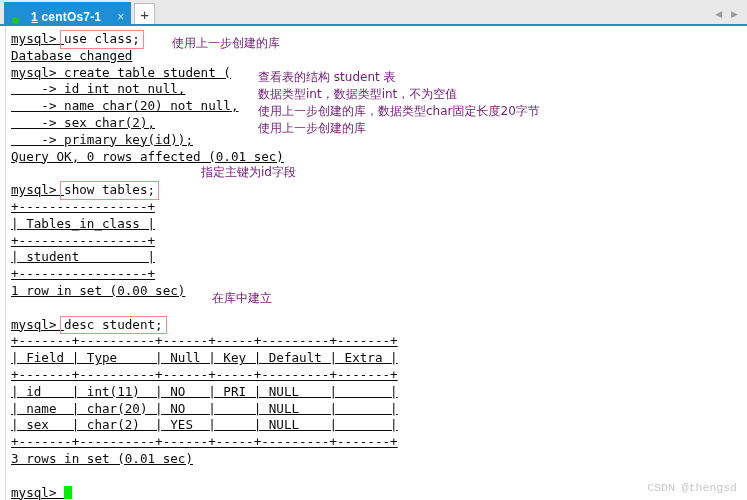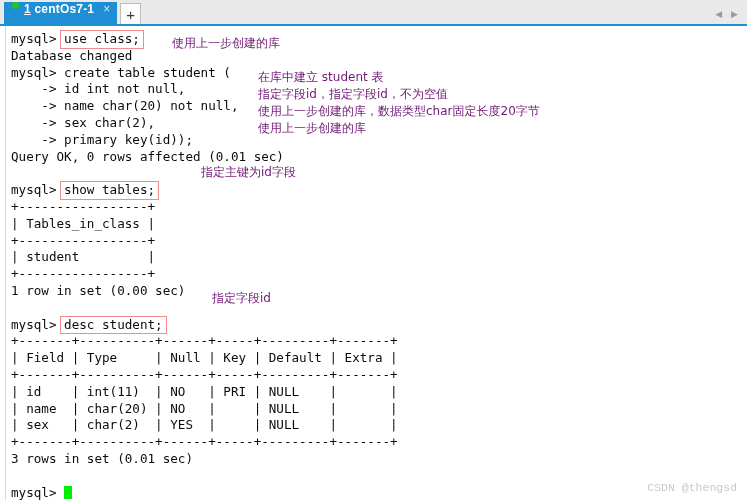--- a/index.html
+++ b/index.html
@@ -27,22 +27,22 @@
     display: flex;
     align-items: flex-end;
   }
   .tab {
     height: 22px;
     margin-left: 4px;
     padding: 0 7px 0 8px;
     background: #1e8fd5;
     color: #ffffff;
     display: flex;
-    align-items: flex-start;
-    gap: 5px;
+    align-items: flex-end;
+    gap: 12px;
     font-size: 12px;
     font-weight: bold;
     box-sizing: border-box;
     cursor: default;
   }
   .tab-dot {
     width: 7px;
     height: 7px;
     border-radius: 50%;
     background: #23c423;
@@ -105,20 +105,21 @@
   .screen {
     position: absolute;
     left: 11px;
     top: 5px;
     right: 0;
     font-family: "DejaVu Sans Mono", "Liberation Mono", monospace;
     font-size: 12.6px;
     line-height: 16.8px;
     color: #0b0b0b;
     white-space: pre;
+    text-decoration: underline;
   }
   .line { position: relative; height: 16.8px; }
 
   
   .boxed {
     position: relative;
     display: inline-block;
     padding: 0 3px;
     margin: 0 -3px;
     box-shadow: 0 0 0 1px #f28b8b;
@@ -169,22 +170,22 @@
     <span>▶</span>
   </div>
 </div>
 
 <div class="terminal">
   <div class="gutter"></div>
   <div class="screen" id="screen"><div class="line"><span>mysql&gt; </span><span class="boxed">use class;</span></div><div class="line">Database changed</div><div class="line"><span>mysql&gt; </span><span>create table student (</span></div><div class="line">    -&gt; id int not null,</div><div class="line">    -&gt; name char(20) not null,</div><div class="line">    -&gt; sex char(2),</div><div class="line">    -&gt; primary key(id));</div><div class="line">Query OK, 0 rows affected (0.01 sec)</div><div class="line"></div><div class="line"><span>mysql&gt; </span><span class="boxed">show tables;</span></div><div class="line">+-----------------+</div><div class="line">| Tables_in_class |</div><div class="line">+-----------------+</div><div class="line">| student         |</div><div class="line">+-----------------+</div><div class="line">1 row in set (0.00 sec)</div><div class="line"></div><div class="line"><span>mysql&gt; </span><span class="boxed">desc student;</span></div><div class="line">+-------+----------+------+-----+---------+-------+</div><div class="line">| Field | Type     | Null | Key | Default | Extra |</div><div class="line">+-------+----------+------+-----+---------+-------+</div><div class="line">| id    | int(11)  | NO   | PRI | NULL    |       |</div><div class="line">| name  | char(20) | NO   |     | NULL    |       |</div><div class="line">| sex   | char(2)  | YES  |     | NULL    |       |</div><div class="line">+-------+----------+------+-----+---------+-------+</div><div class="line">3 rows in set (0.01 sec)</div><div class="line"></div><div class="line"><span>mysql&gt; </span><span class="cursor"></span></div></div>
 
   <div id="annotations">
       <div class="note" style="left: 172px; top: 10px;">使用上一步创建的库</div>
-      <div class="note" style="left: 258px; top: 44px;">在库中建立 student 表</div>
-      <div class="note" style="left: 258px; top: 61px;">指定字段id，指定字段id，不为空值</div>
+      <div class="note" style="left: 258px; top: 44px;">查看表的结构 student 表</div>
+      <div class="note" style="left: 258px; top: 61px;">数据类型int，数据类型int，不为空值</div>
       <div class="note" style="left: 258px; top: 78px;">使用上一步创建的库，数据类型char固定长度20字节</div>
       <div class="note" style="left: 258px; top: 95px;">使用上一步创建的库</div>
       <div class="note" style="left: 201px; top: 139px;">指定主键为id字段</div>
-      <div class="note" style="left: 212px; top: 265px;">指定字段id</div>
+      <div class="note" style="left: 212px; top: 265px;">在库中建立</div>
     </div>
 
   <div class="watermark">CSDN @thengsd</div>
 </div>
 
 </body></html>

